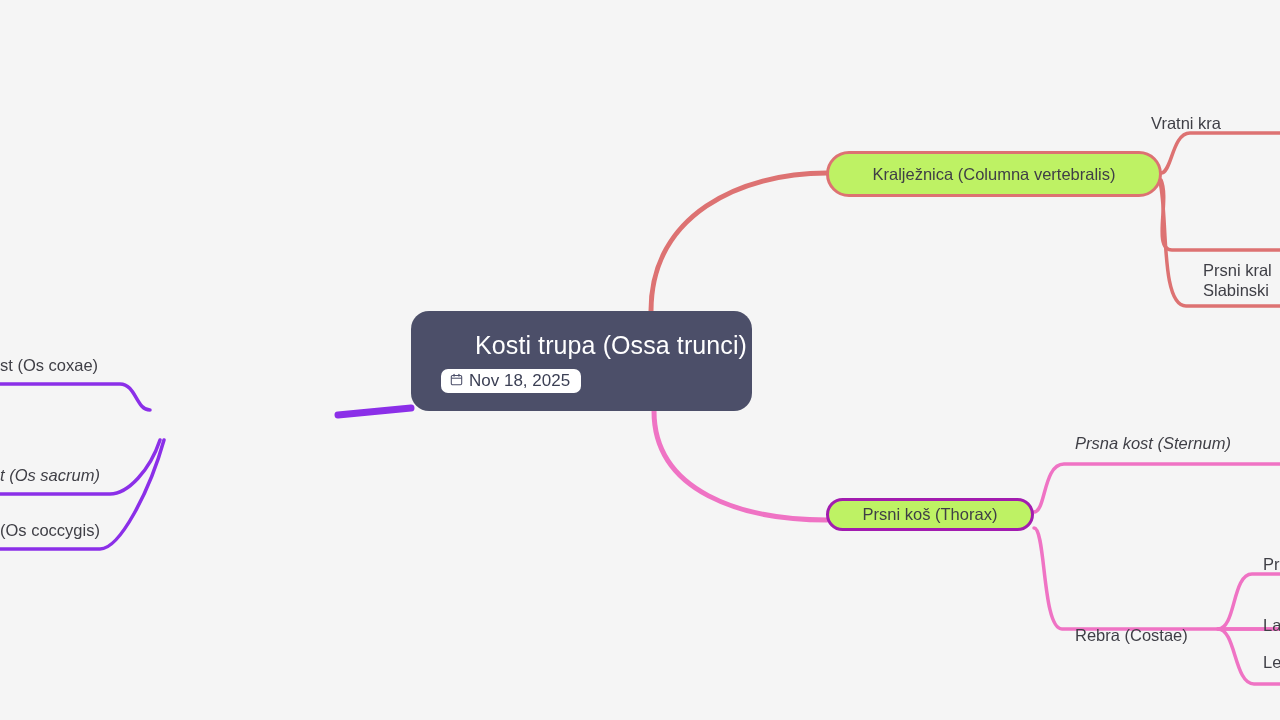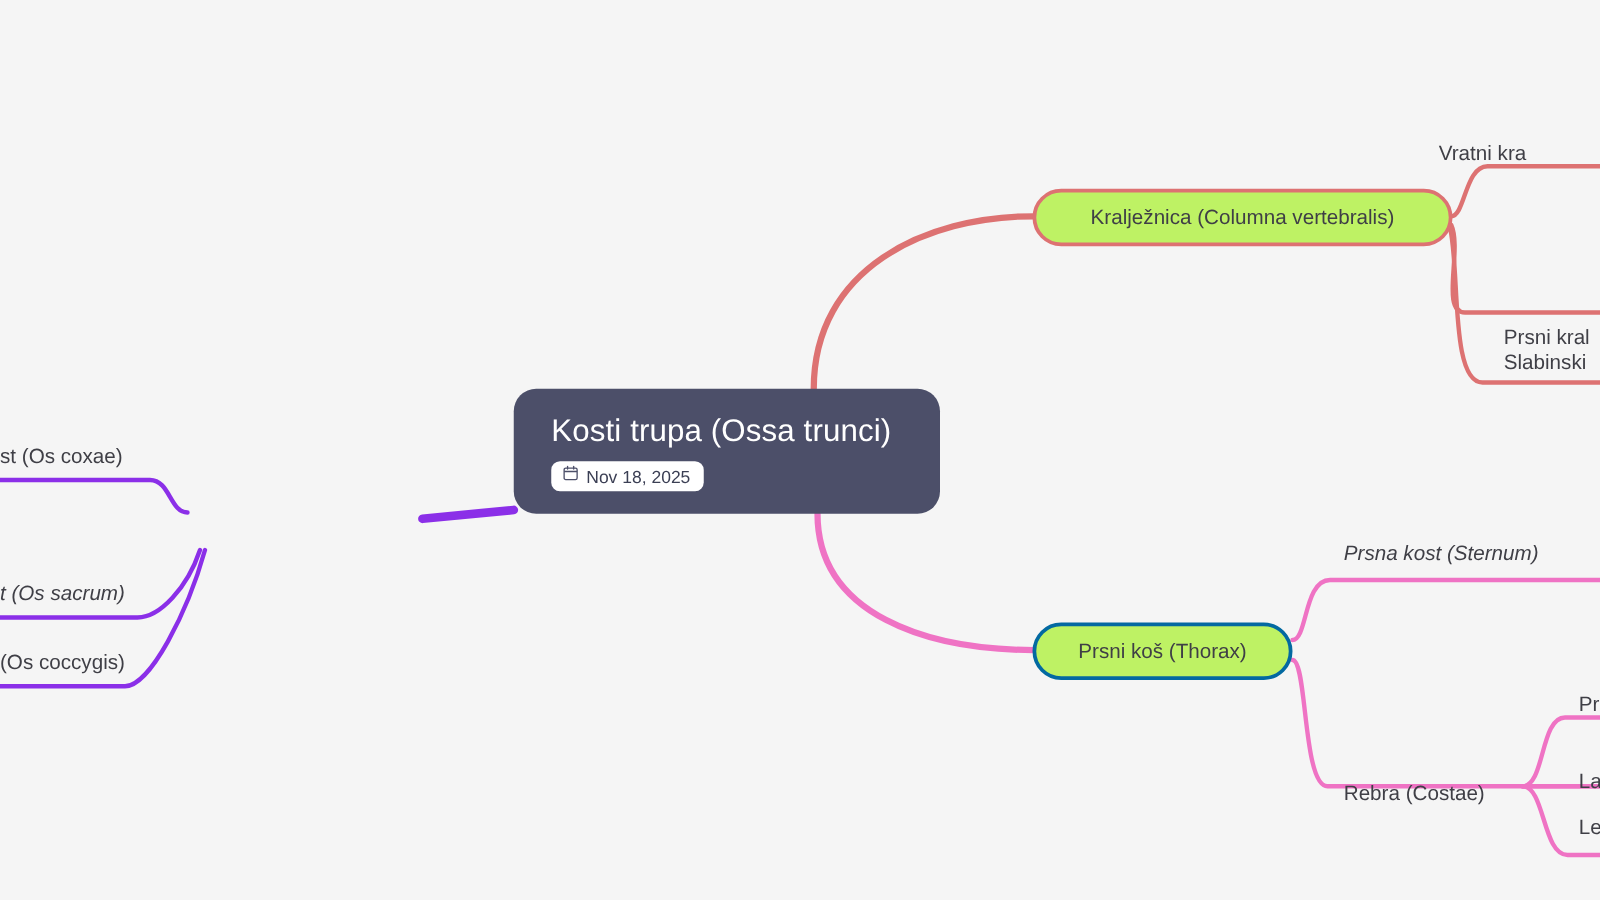--- a/index.html
+++ b/index.html
@@ -43,34 +43,35 @@
     flex-direction: column;
     justify-content: center;
     padding-left: 30px;
   }
   .root-title {
     color: #ffffff;
     font-size: 25px;
     line-height: 30px;
     letter-spacing: .1px;
     white-space: nowrap;
+    margin-left: 34px;
   }
   .root-badge {
     margin-top: 9px;
     align-self: flex-start;
     background: #ffffff;
     border-radius: 7px;
     height: 24px;
     display: flex;
     align-items: center;
     padding: 0 11px 0 9px;
     gap: 6px;
   }
   .root-badge-text {
-    font-size: 14px;
+    font-size: 17px;
     color: #3b3f54;
     white-space: nowrap;
   }
   .cal-icon { display: block; }
 
   
   .pill {
     position: absolute;
     box-sizing: border-box;
     background: #bef264;
@@ -99,22 +100,22 @@
     left: 149px;
     top: 392px;
     width: 188px;
     height: 46px;
     border: 3px solid #8b2fe8;
   }
   #node-thorax {
     left: 826px;
     top: 498px;
     width: 208px;
-    height: 46px;
-    border: 3px solid #0369a1;
+    height: 33px;
+    border: 3px solid #a21caf;
   }
 
   
   .leaf {
     position: absolute;
     font-size: 16.5px;
     line-height: 19px;
     color: #3f3f46;
     white-space: nowrap;
   }

